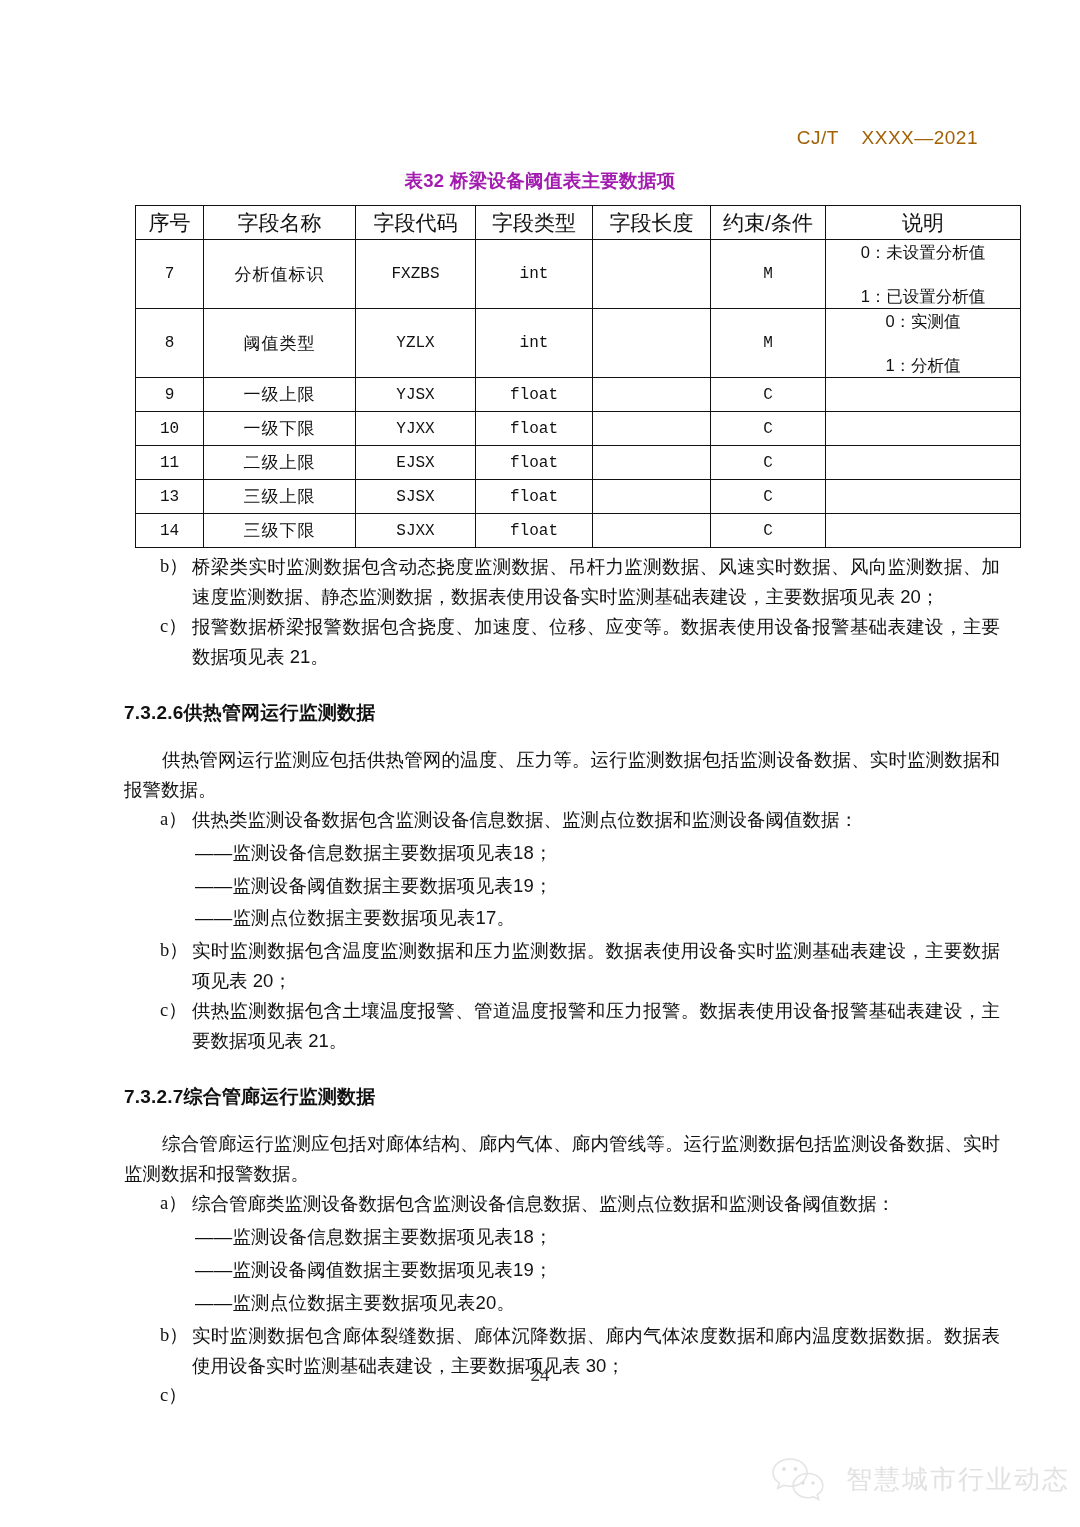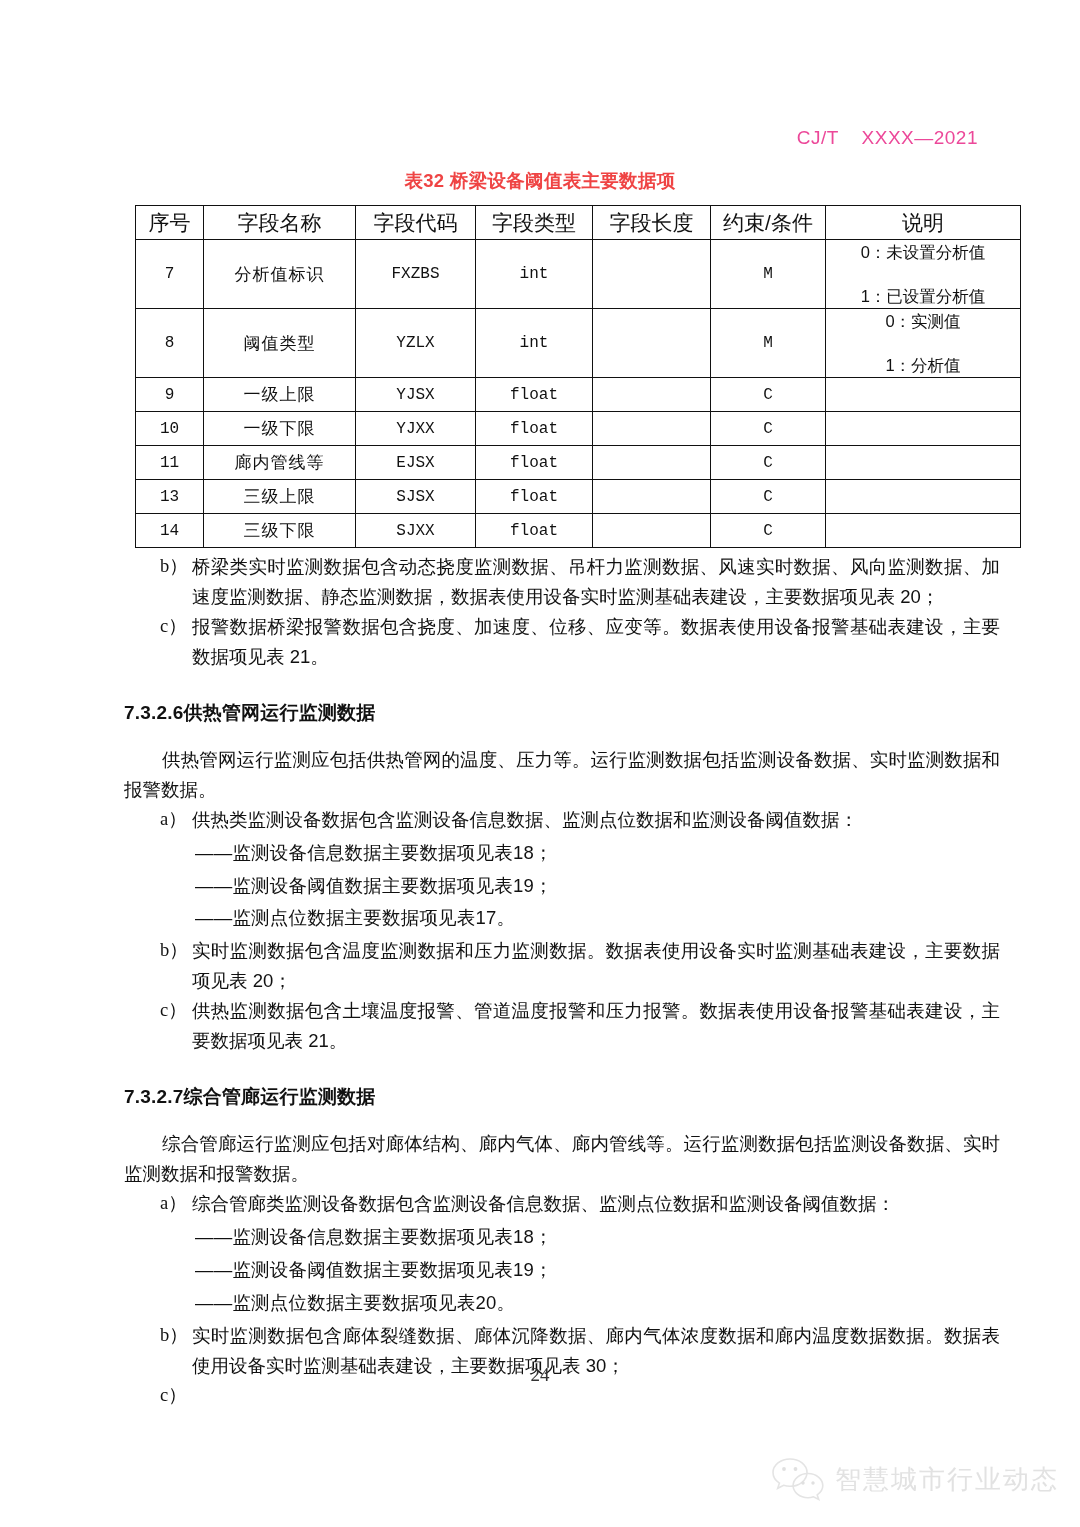--- a/index.html
+++ b/index.html
@@ -21,35 +21,35 @@
   }
 
   
   .doc-header {
     position: absolute;
     top: 127px;
     right: 102px;
     font-family: "Liberation Sans", "DejaVu Sans", sans-serif;
     font-size: 19px;
     letter-spacing: 0.5px;
-    color: #ec4899;
+    color: #a16207;
     white-space: pre;
   }
 
   
   .table-caption {
     position: absolute;
     top: 168px;
     left: 0;
     width: 1080px;
     text-align: center;
     font-family: "Liberation Sans", "DejaVu Sans", sans-serif;
     font-size: 18.5px;
     font-weight: bold;
-    color: #ef4444;
+    color: #a21caf;
     letter-spacing: 0.3px;
   }
 
   
   .tbl-wrap {
     position: absolute;
     top: 205px;
     left: 135px;
     width: 845px;
   }
@@ -171,21 +171,21 @@
     color: #333;
   }
 
   
   .watermark {
     position: absolute;
     top: 1455px;
     left: 768px;
     display: flex;
     align-items: center;
-    gap: 9px;
+    gap: 20px;
     opacity: 1;
   }
   .wm-logo { width: 58px; height: 48px; display: block; }
   .wm-text {
     font-family: "Liberation Sans", "DejaVu Sans", sans-serif;
     font-size: 26px;
     color: #e2e2e2;
     letter-spacing: 2px;
     white-space: nowrap;
   }
@@ -263,21 +263,21 @@
           <td class="num">10</td>
           <td class="name">一级下限</td>
           <td class="code">YJXX</td>
           <td class="type">float</td>
           <td class="len"></td>
           <td class="cons">C</td>
           <td></td>
         </tr>
         <tr class="short">
           <td class="num">11</td>
-          <td class="name">廊内管线等</td>
+          <td class="name">二级上限</td>
           <td class="code">EJSX</td>
           <td class="type">float</td>
           <td class="len"></td>
           <td class="cons">C</td>
           <td></td>
         </tr>
         <tr class="short">
           <td class="num">13</td>
           <td class="name">三级上限</td>
           <td class="code">SJSX</td>

